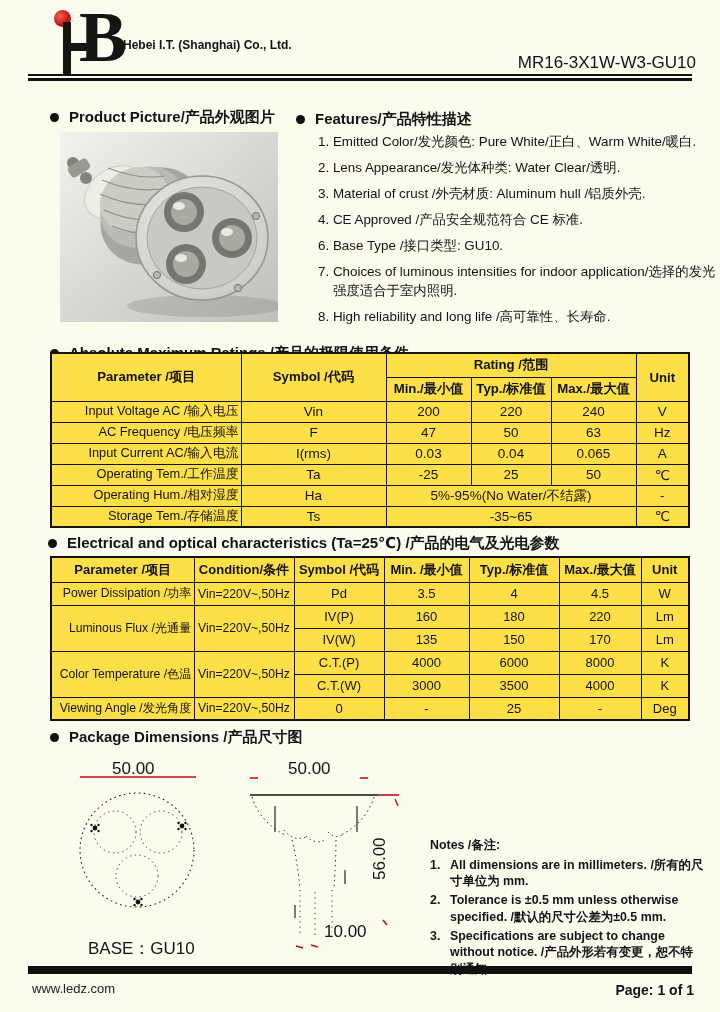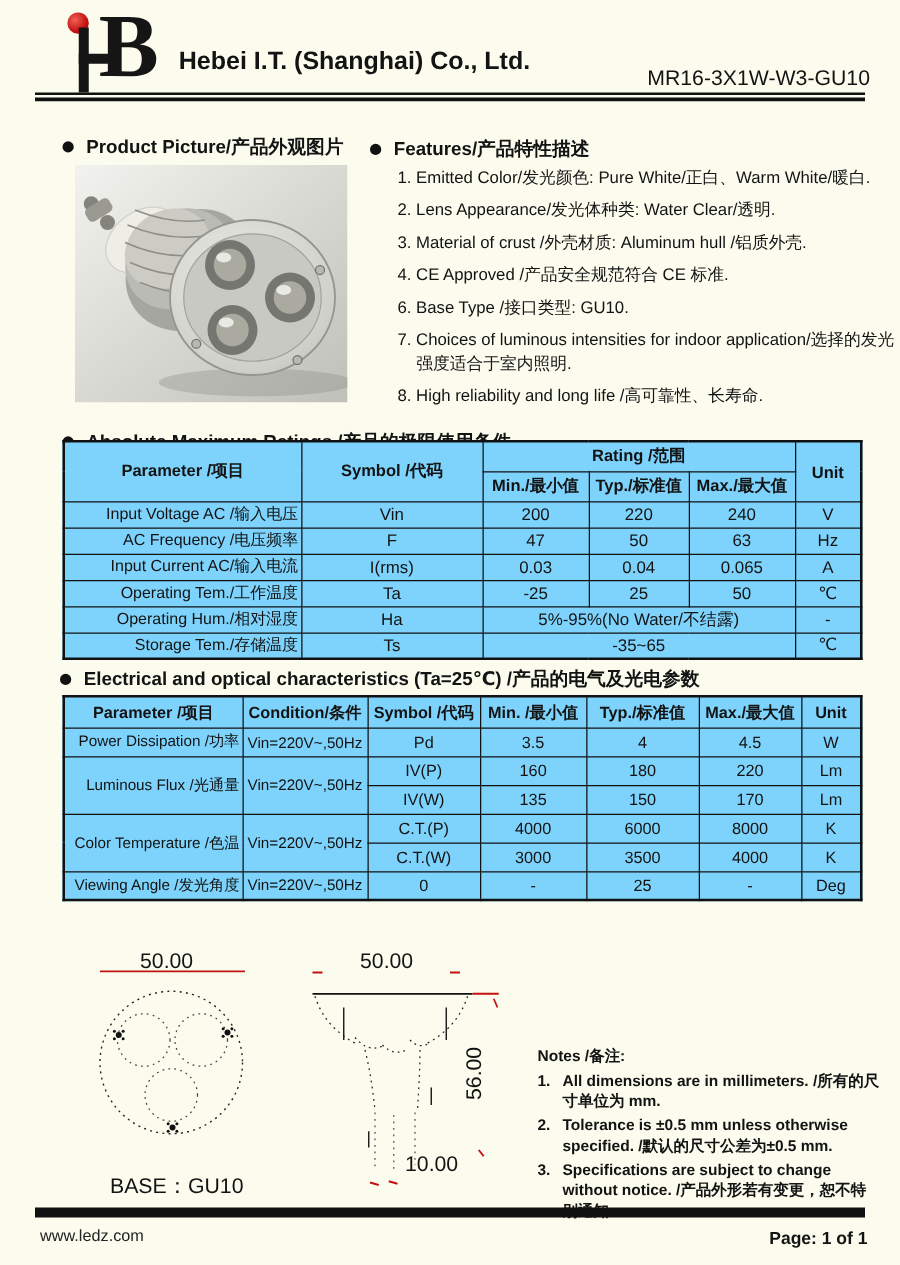--- a/index.html
+++ b/index.html
@@ -6,34 +6,34 @@
   body{background:#fbfbee;font-family:"Liberation Sans","DejaVu Sans",sans-serif;color:#131313;}
   .page{position:relative;width:720px;height:1012px;background:#fbfbee;overflow:hidden;}
 
   
   .logo{position:absolute;left:46px;top:10px;width:86px;height:66px;}
   .logo .stem{position:absolute;left:17px;top:12px;width:8px;height:52px;background:#151515;}
   .logo .bar{position:absolute;left:17px;top:33px;width:26px;height:8px;background:#151515;}
   .logo .bglyph{position:absolute;left:33px;top:-14px;font:bold 72px "Liberation Serif","DejaVu Serif",serif;color:#151515;letter-spacing:-2px;}
   .logo .dot{position:absolute;left:8px;top:0;width:17px;height:17px;border-radius:50%;
              background:radial-gradient(circle at 35% 35%, #f06055, #c41111 60%, #8c0a0a);}
-  .company{position:absolute;left:143px;top:38px;font-size:20px;font-weight:bold;white-space:nowrap;}
+  .company{position:absolute;left:123px;top:38px;font-size:12px;font-weight:bold;white-space:nowrap;}
   .model{position:absolute;right:24px;top:53px;font-size:17px;white-space:nowrap;}
   .hrule{position:absolute;left:28px;top:74px;width:664px;height:2px;border-top:2px solid #111;border-bottom:3px solid #111;}
 
   
   .sec{position:absolute;font-size:15px;font-weight:bold;white-space:nowrap;display:flex;align-items:center;gap:10px;justify-content:center;}
   .bullet{width:9px;height:9px;border-radius:50%;background:#111;flex:0 0 auto;}
 
   
   .featlist{position:absolute;left:318px;top:132px;width:398px;font-size:13.4px;line-height:1.42;}
   .featlist .fi{margin-bottom:7px;padding-left:15px;text-indent:-15px;}
 
   
-  table.dtable{position:absolute;border-collapse:collapse;table-layout:fixed;border:2px solid #111;background:#7dd3fc;}
+  table.dtable{position:absolute;border-collapse:collapse;table-layout:fixed;border:2px solid #111;background:#fde047;}
   table.dtable td{border:1px solid #111;text-align:center;font-size:13.5px;padding:0 2px;overflow:hidden;white-space:nowrap;}
   table.dtable td.pl{text-align:right;padding-left:4px;font-size:12.8px;}
   table.dtable tr.hd td{font-weight:bold;font-size:13.2px;}
   #amr-table{left:50px;top:352px;width:638px;}
   #amr-table tr{height:21px;}
   #amr-table tr.hd{height:24px;}
   #eoc-table{left:50px;top:556px;width:638px;}
   #eoc-table tr{height:23px;}
   #eoc-table tr.hd{height:25px;}
   #eoc-table td{font-size:13px;}
@@ -288,20 +288,24 @@
       <td class="cond">Vin=220V~,50Hz</td>
       <td>0</td>
       <td>-</td>
       <td>25</td>
       <td>-</td>
       <td>Deg</td>
     </tr>
   </tbody>
     </table>
 
+  <div class="sec" style="left:50px;top:728px;">
+    <span class="bullet"></span>
+    <span>Package Dimensions /产品尺寸图</span>
+  </div>
 
   <svg class="drawsvg" viewBox="0 0 400 200" aria-hidden="true">
 
     <g>
       <line x1="40" y1="7" x2="156" y2="7" stroke="#c41111" stroke-width="1.4"></line>
       <circle cx="97" cy="80" r="57" fill="none" stroke="#222" stroke-width="1.1" stroke-dasharray="1.6 3.4"></circle>
       <circle cx="75" cy="62" r="21" fill="none" stroke="#222" stroke-width="1" stroke-dasharray="1.4 3.4" opacity="0.85"></circle>
       <circle cx="121" cy="62" r="21" fill="none" stroke="#222" stroke-width="1" stroke-dasharray="1.4 3.4" opacity="0.85"></circle>
       <circle cx="97" cy="106" r="21" fill="none" stroke="#222" stroke-width="1" stroke-dasharray="1.4 3.4" opacity="0.85"></circle>
       <g fill="#111">

